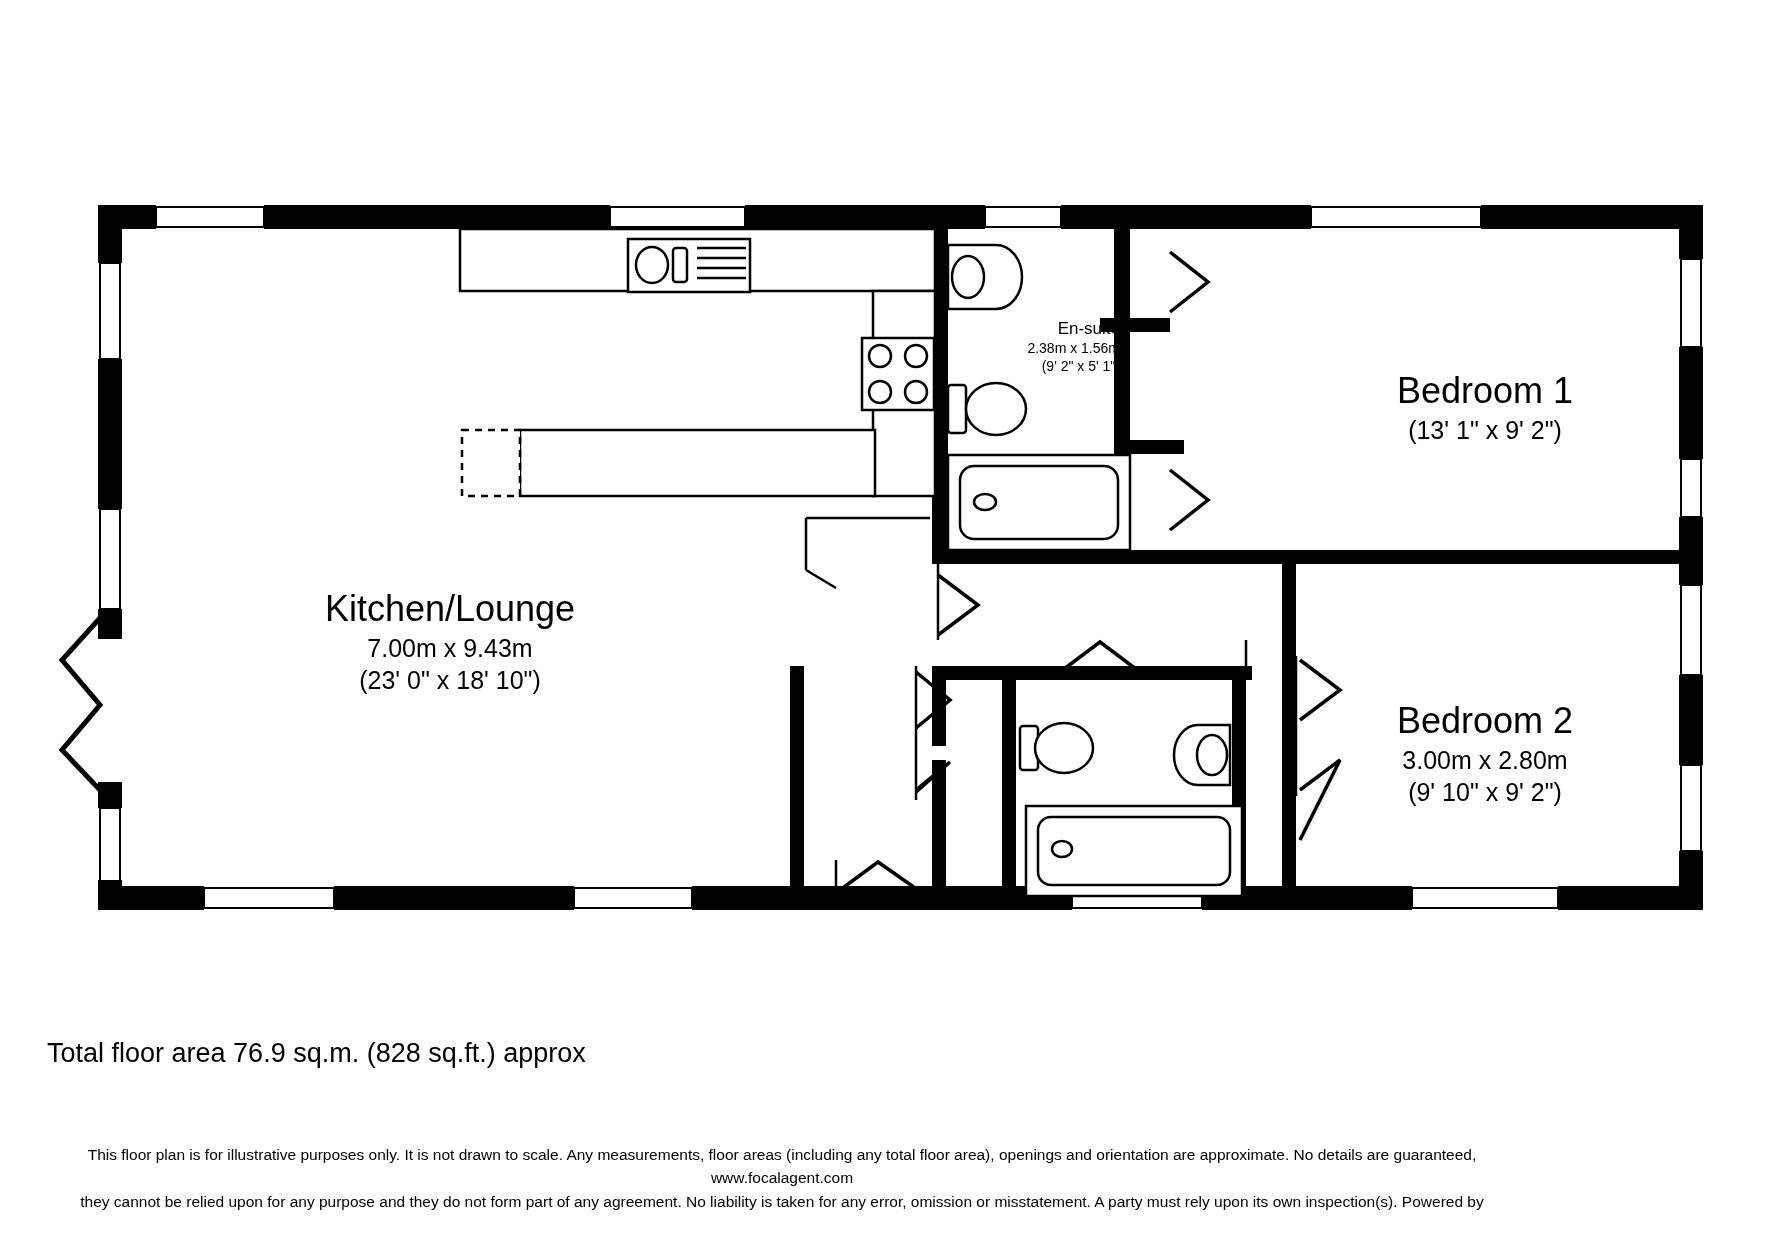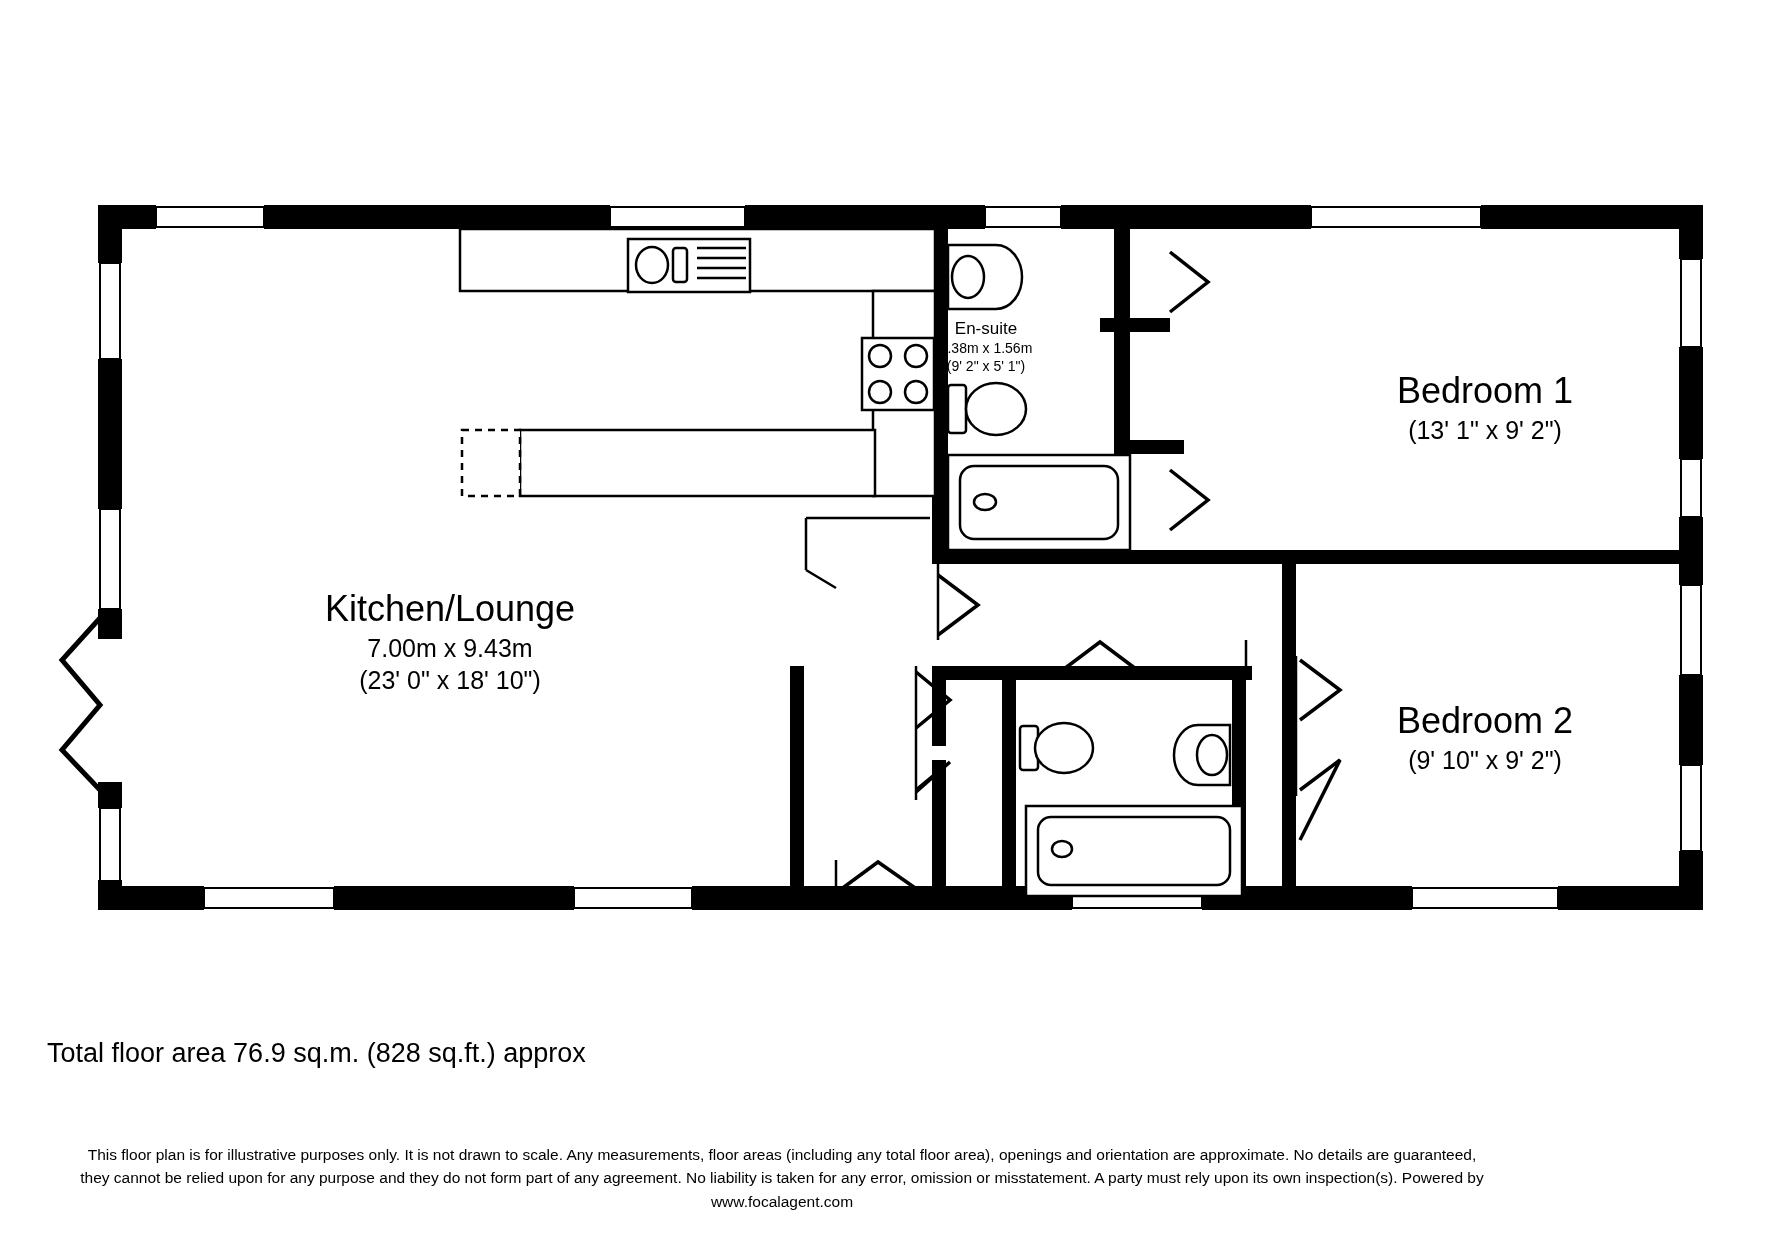--- a/index.html
+++ b/index.html
@@ -249,38 +249,39 @@
       <rect x="934" y="232" width="14" height="0"></rect>
     </g>
   </svg>
 
   <div class="lbl" style="left:240px; top:586px; width:420px;">
     <div class="room-name-big">Kitchen/Lounge</div>
     <div class="room-dim-big">7.00m x 9.43m</div>
     <div class="room-dim-big">(23' 0" x 18' 10")</div>
   </div>
 
-  <div class="lbl" style="left:876px; top:318px; width:220px;">
+  <div class="lbl" style="left:900px; top:318px; width:220px;text-align:right;">
     <div class="room-name-sm">En-suite</div>
     <div class="room-dim-sm">2.38m x 1.56m</div>
     <div class="room-dim-sm">(9' 2" x 5' 1")</div>
   </div>
 
   <div class="lbl" style="left:1290px; top:368px; width:390px;">
     <div class="room-name-big">Bedroom 1</div>
     <div class="room-dim-big">(13' 1" x 9' 2")</div>
   </div>
 
   <div class="lbl" style="left:1290px; top:698px; width:390px;">
     <div class="room-name-big">Bedroom 2</div>
+    <div class="room-dim-big">3.00m x 2.80m</div>
     <div class="room-dim-big">(9' 10" x 9' 2")</div>
   </div>
 
 
   <div id="total-area">Total floor area 76.9 sq.m. (828 sq.ft.) approx</div>
 
   <div id="disclaimer">
     <span class="line">This floor plan is for illustrative purposes only. It is not drawn to scale. Any measurements, floor areas (including any total floor area), openings and orientation are approximate. No details are guaranteed,</span>
+    <span class="line">www.focalagent.com</span>
     <span class="line">they cannot be relied upon for any purpose and they do not form part of any agreement. No liability is taken for any error, omission or misstatement. A party must rely upon its own inspection(s).  Powered by</span>
-    <span class="line">www.focalagent.com</span>
   </div>
 
 </div>
 
 </body></html>

